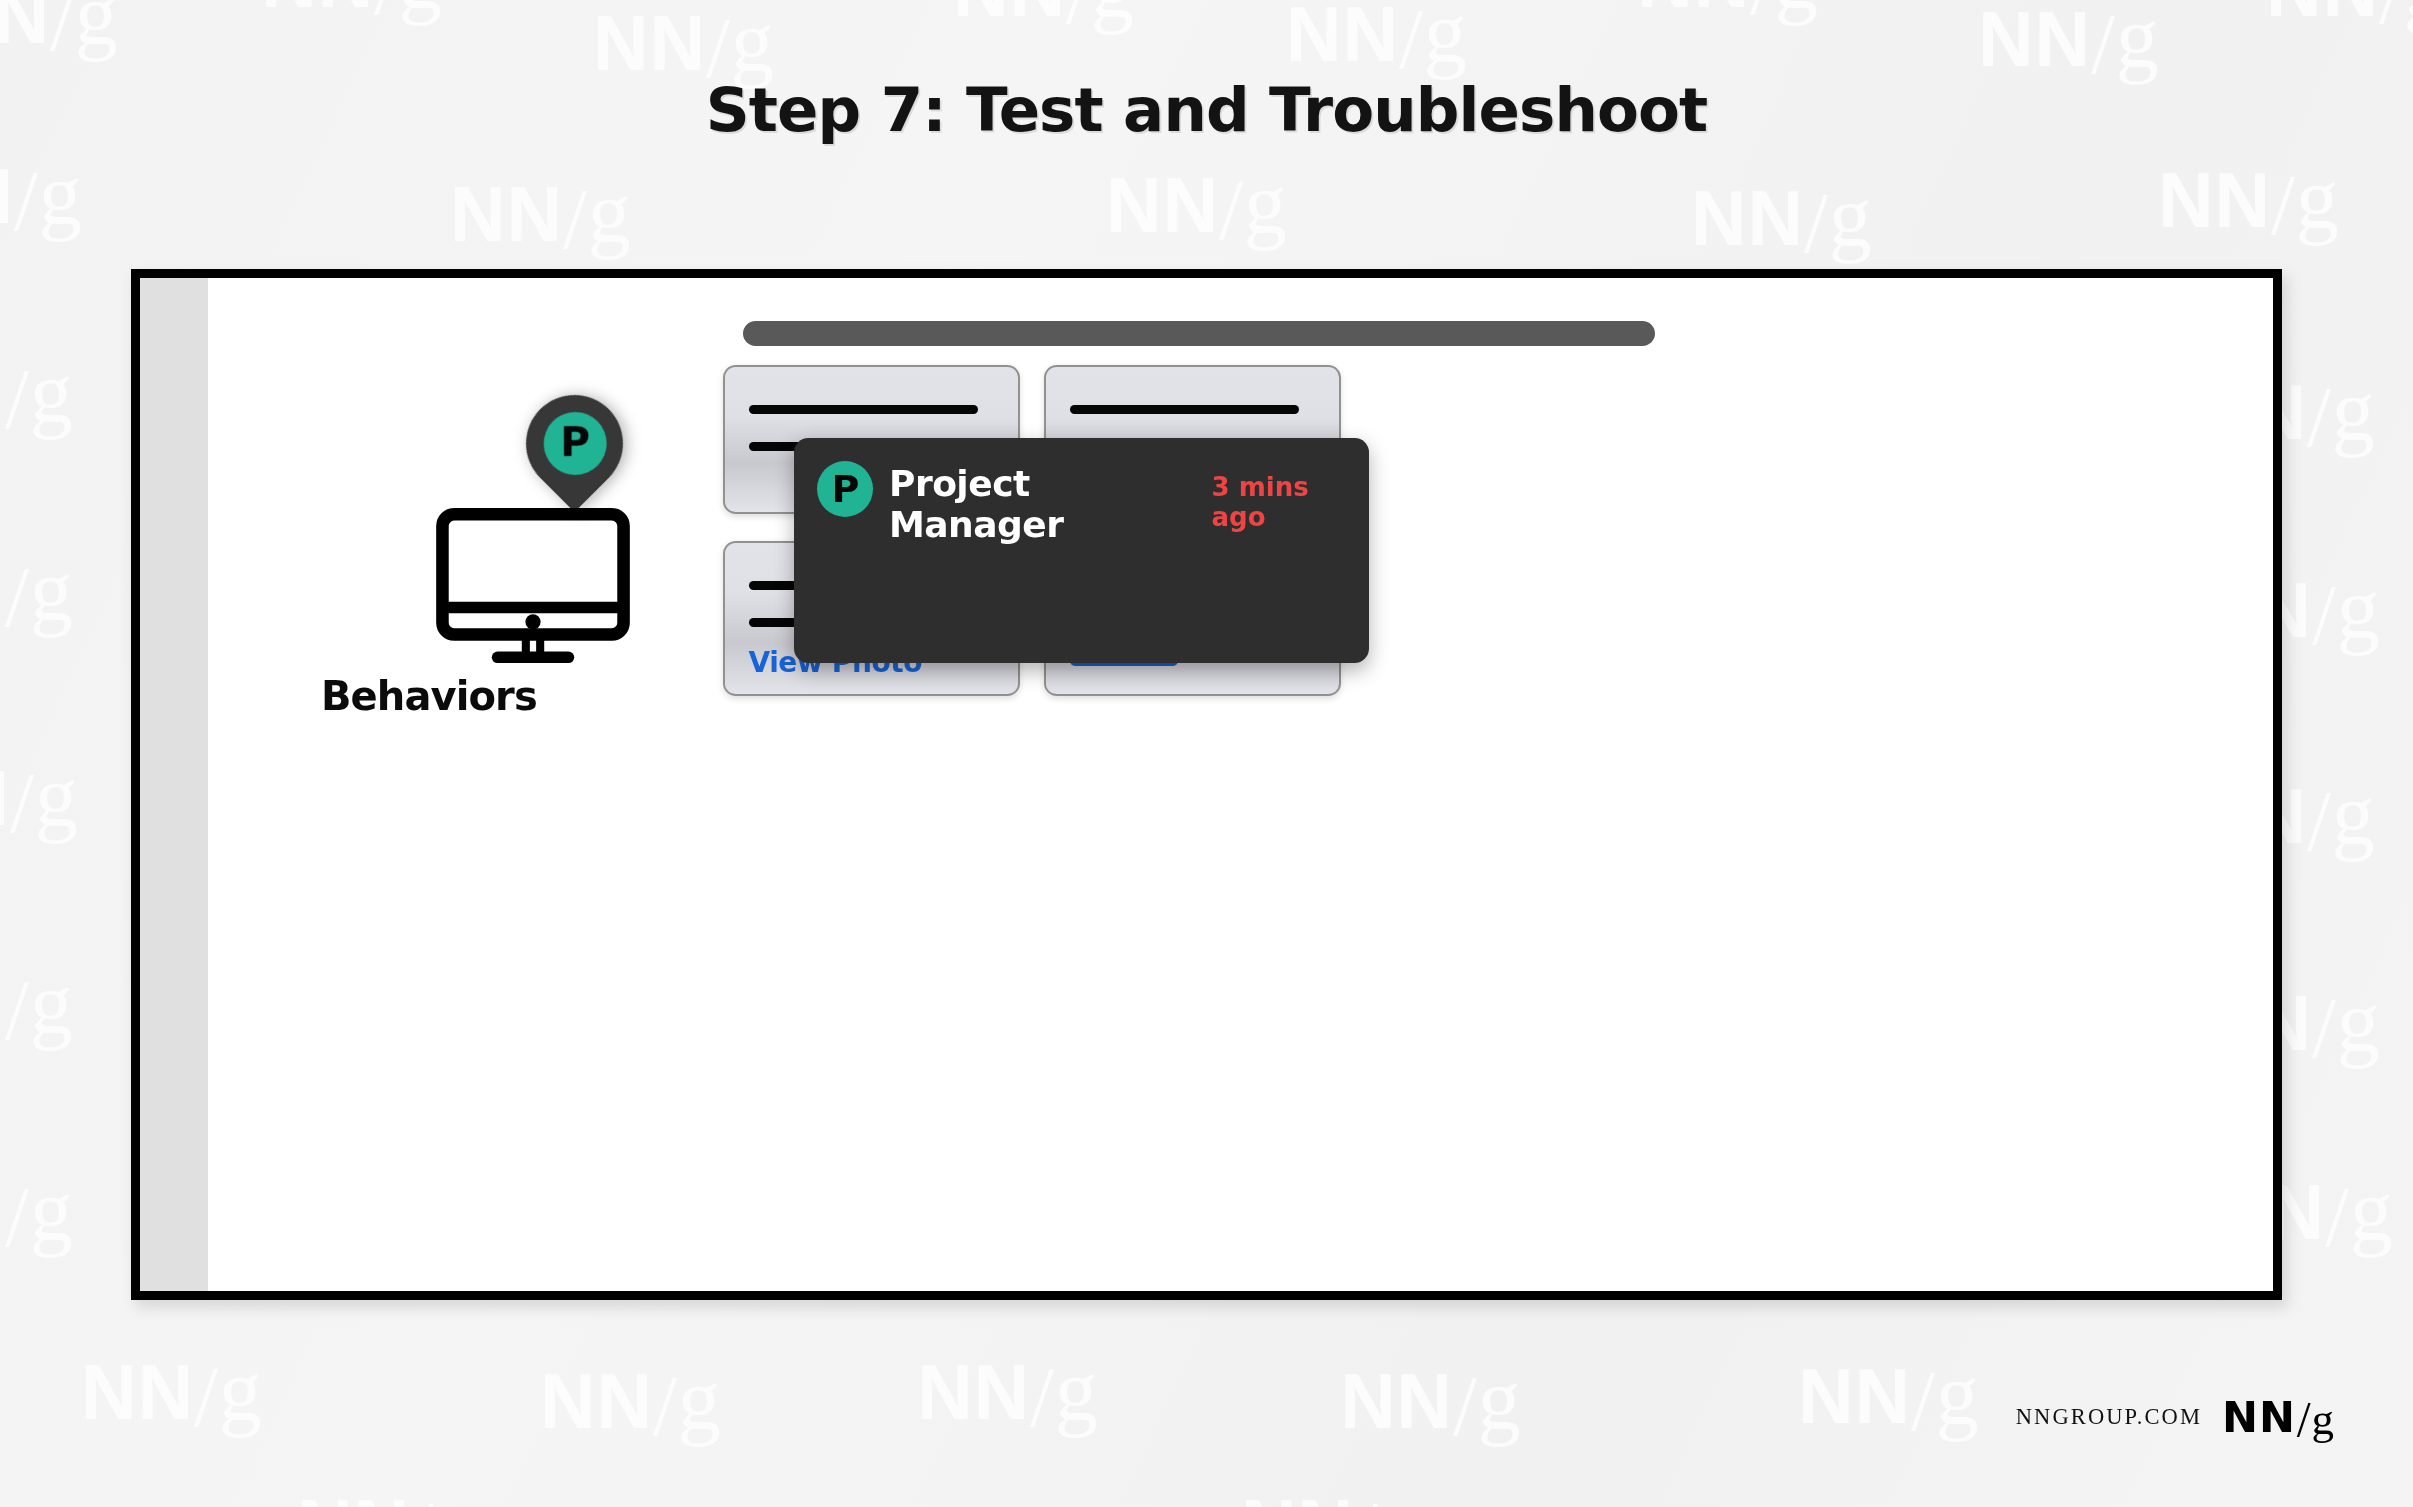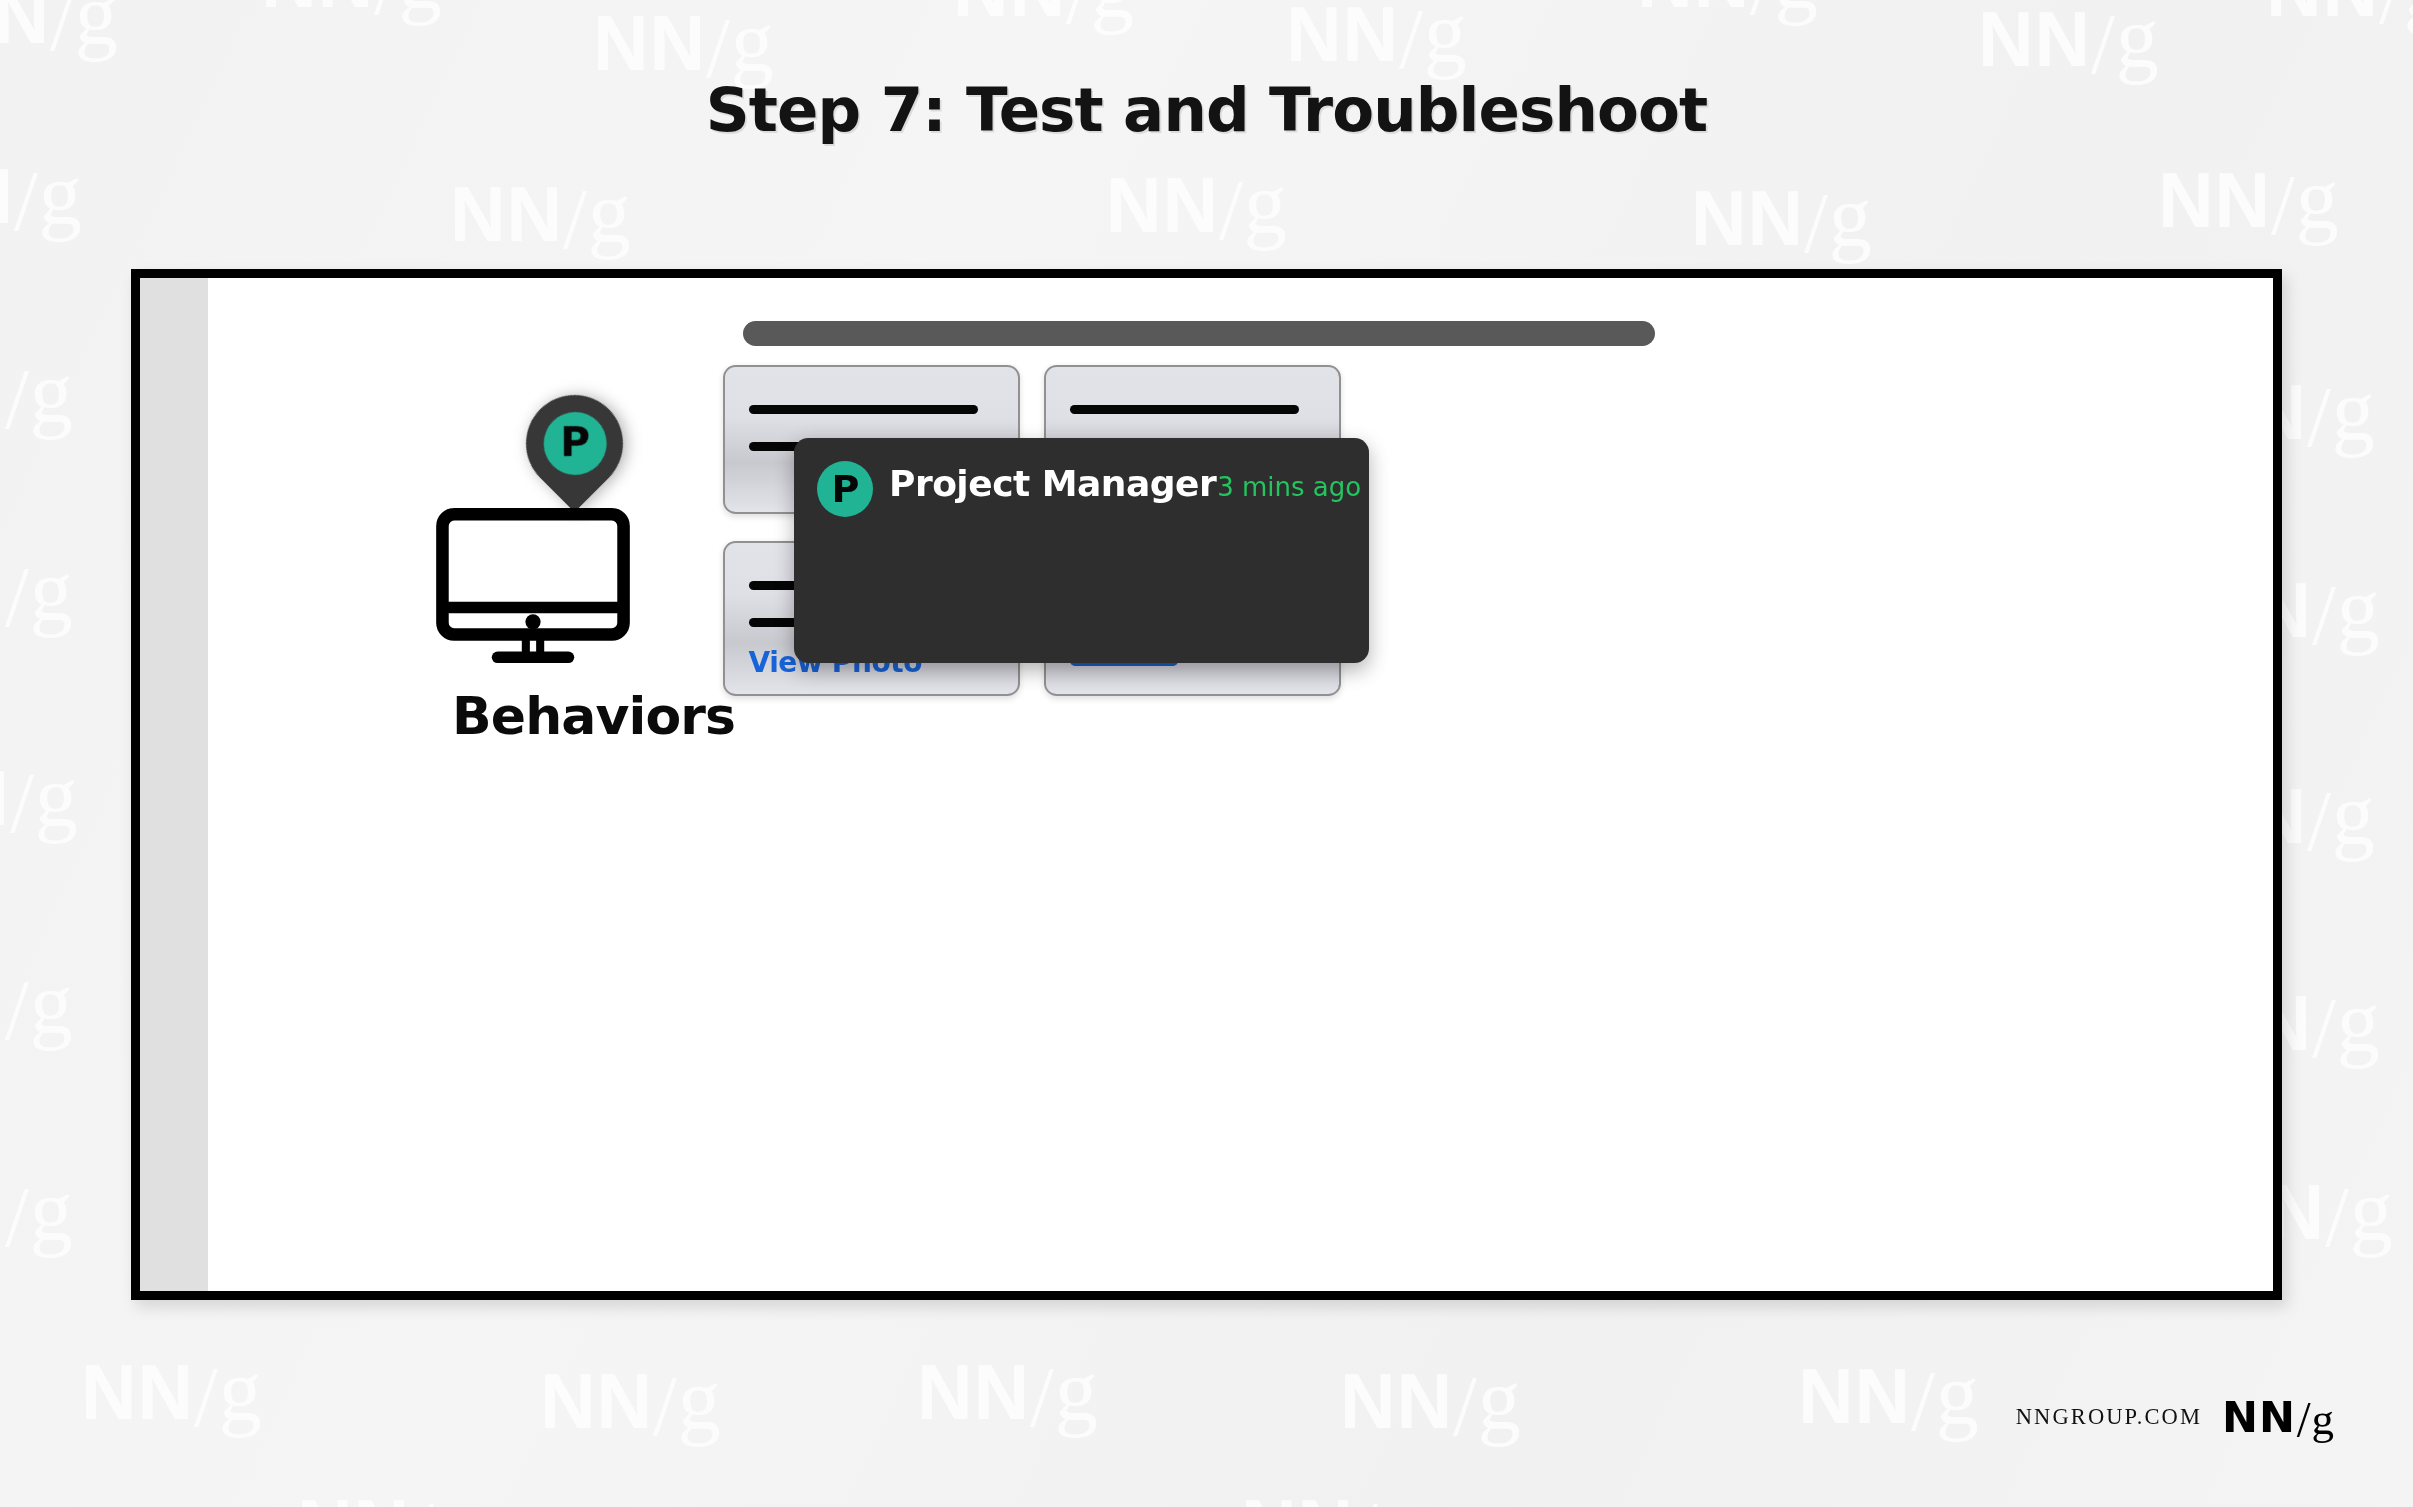--- a/index.html
+++ b/index.html
@@ -137,26 +137,26 @@
   #monitor-icon {
     position: absolute;
     left: 115px;
     top: 113px;
     width: 194px;
     height: 156px;
   }
   #behaviors-label {
     position: absolute;
     left: 0;
-    top: 291px;
+    top: 278px;
     width: 414px;
-    text-align: right;
-    font-family: "DejaVu Sans", sans-serif;
-    font-weight: 700;
-    font-size: 52px;
+    text-align: left;
+    font-family: "DejaVu Sans", sans-serif;
+    font-weight: 700;
+    font-size: 40px;
     letter-spacing: -0.9px;
     color: #0b0b0b;
   }
 
   
   .hdr-bar {
     position: absolute;
     background: #595959;
     border-radius: 20px;
   }
@@ -249,23 +249,23 @@
   }
   #comment-author {
     font-family: "DejaVu Sans", sans-serif;
     font-weight: 700;
     font-size: 36px;
     color: #ffffff;
     letter-spacing: -0.5px;
   }
   #comment-time {
     font-family: "DejaVu Sans", sans-serif;
-    font-weight: 400;
+    font-weight: 700;
     font-size: 26px;
-    color: #22c55e;
+    color: #ef4444;
   }
   #comment-body {
     position: absolute;
     left: 95px;
     top: 83px;
     right: 18px;
     font-family: "DejaVu Sans", sans-serif;
     font-weight: 400;
     font-size: 33px;
     line-height: 1.12;

